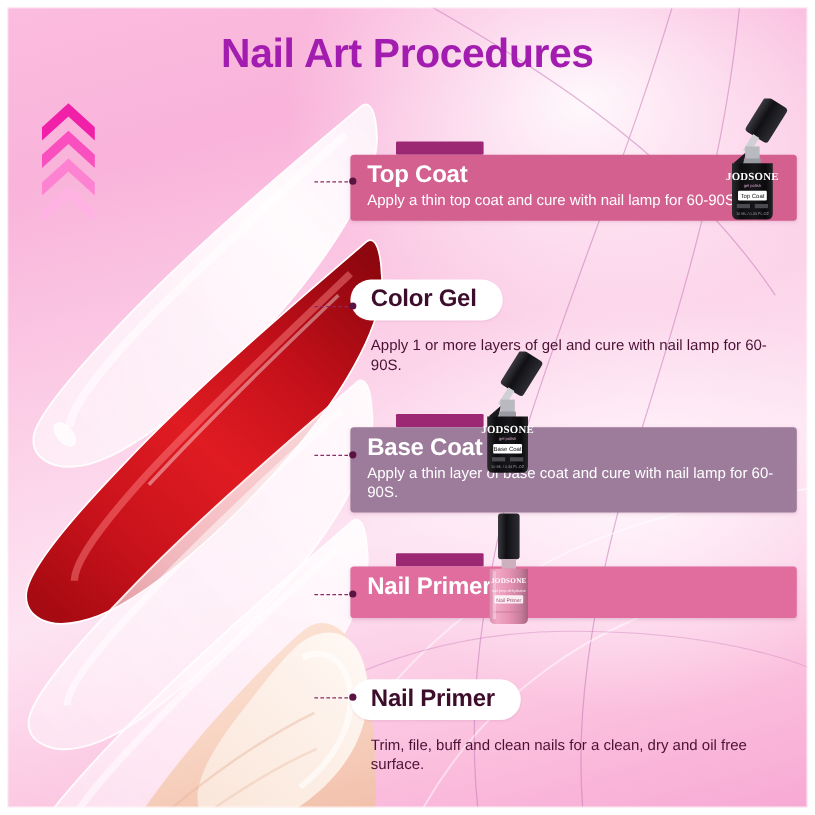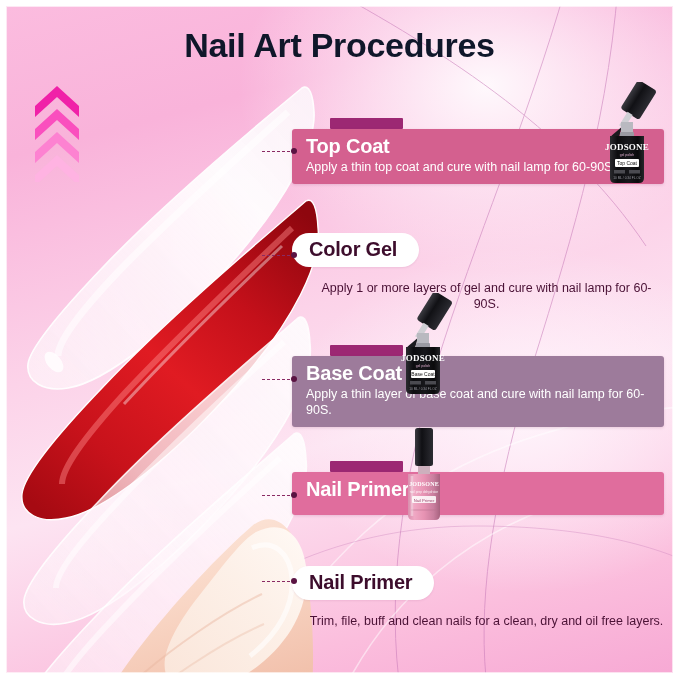--- a/index.html
+++ b/index.html
@@ -50,21 +50,21 @@
   }
 
   
   .title {
     position: absolute;
     left: 0; right: 0; top: 26px;
     text-align: center;
     font-size: 34px;
     font-weight: bold;
     letter-spacing: -0.3px;
-    color: #0f172a;
+    color: #a21caf;
     z-index: 20;
   }
 
   
   .chevrons {
     position: absolute;
     left: 27px; top: 78px;
     width: 48px; height: 98px;
     z-index: 18;
   }
@@ -130,21 +130,20 @@
     color: #3d0d2c;
     letter-spacing: -0.2px;
     box-shadow: 0 1px 2px rgba(150,70,120,0.12);
   }
   .pill-desc {
     margin-top: 13px;
     margin-left: 17px;
     font-size: 12.5px;
     color: #4a1135;
     line-height: 1.3;
-    text-align: center;
   }
 
   
   .bottle { position: absolute; z-index: 30; }
 </style>
 </head>
 <body>
 
 <div id="poster">
 
@@ -386,18 +385,18 @@
     <path d="M 15 84 L 41 84" stroke="#b9738f" stroke-width="1" opacity="0.6"></path>
     <path d="M 16 50 L 16 90" stroke="#ffffff" stroke-width="2.6" opacity="0.35"></path>
   </svg>
 
   <div class="connector" style="left:262px; top:574px; width:40px; height:14px;">
     <div class="dash"></div>
     <div class="dot"></div>
   </div>
   <div class="step" style="left:292px; top:566px; width:372px;">
     <div class="pill">Nail Primer</div>
-    <div class="pill-desc">Trim, file, buff and clean nails for a clean, dry and oil free layers.</div>
+    <div class="pill-desc">Trim, file, buff and clean nails for a clean, dry and oil free surface.</div>
   </div>
 
   <div class="frame"></div>
   <div class="frame-inner"></div>
 </div>
 
 </body></html>

